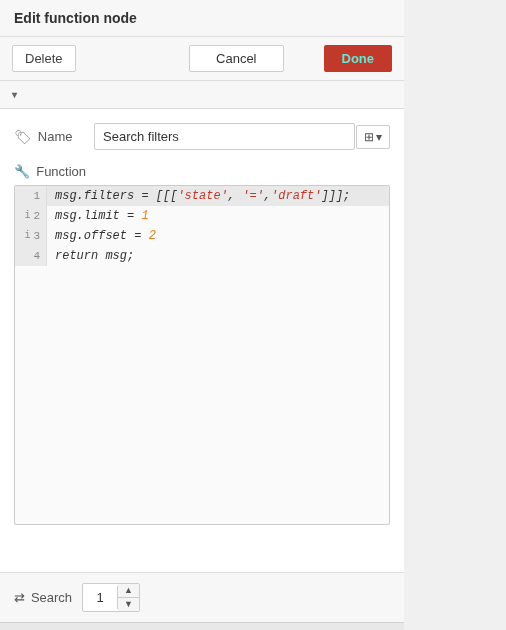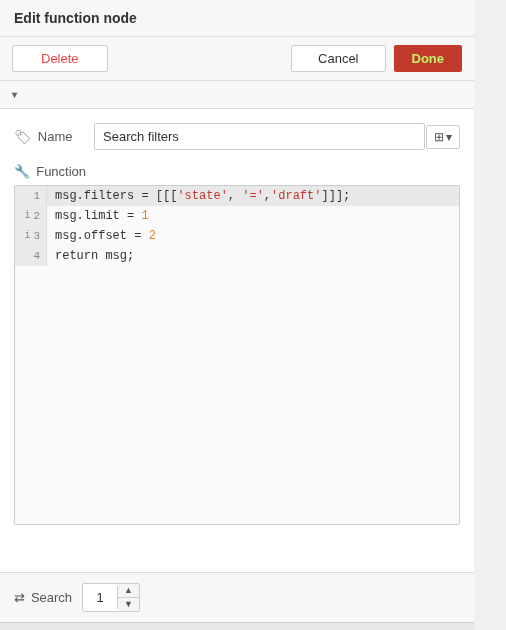--- a/index.html
+++ b/index.html
@@ -7,21 +7,21 @@
       font-family: Arial, sans-serif;
       font-size: 13px;
       background: #f0f0f0;
       width: 506px;
       min-height: 630px;
       color: #333;
     }
 
     .panel {
       background: #fff;
-      width: 474px;
+      width: 404px;
       min-height: 630px;
       display: flex;
       flex-direction: column;
     }
 
     .panel-header {
       background: #f7f7f7;
       padding: 10px 14px;
       font-size: 14px;
       font-weight: bold;
@@ -34,24 +34,24 @@
       justify-content: space-between;
       align-items: center;
       padding: 8px 12px;
       background: #f7f7f7;
       border-bottom: 1px solid #ddd;
     }
 
     .btn-delete {
       background: #fff;
       border: 1px solid #ccc;
-      padding: 5px 28px;
-      cursor: pointer;
-      font-size: 13px;
-      color: #ef4444;
+      padding: 5px 12px;
+      cursor: pointer;
+      font-size: 13px;
+      color: #404040;
       border-radius: 2px;
     }
 
     .toolbar-right {
       display: flex;
       gap: 8px;
       align-items: center;
     }
 
     .btn-cancel {
@@ -63,23 +63,24 @@
       color: #333;
       border-radius: 2px;
     }
 
     .btn-done {
       background: #c0392b;
       border: none;
       padding: 6px 18px;
       cursor: pointer;
       font-size: 13px;
-      color: #bef264;
+      color: #5eead4;
       border-radius: 2px;
       font-weight: bold;
+      margin-left: 32px;
     }
 
     .section-header {
       display: flex;
       align-items: center;
       gap: 6px;
       padding: 8px 12px;
       background: #f7f7f7;
       border-bottom: 1px solid #ddd;
       font-weight: bold;
@@ -205,20 +206,21 @@
 
     .line-gutter .line-indicator {
       color: #888;
       font-size: 10px;
     }
 
     .line-content {
       padding-left: 8px;
       flex: 1;
       white-space: pre;
+      font-style: italic;
     }
     .kw-str { color: #c0392b; }
     .kw-num { color: #e67e22; }
     .kw-prop { color: #333; }
 
     .outputs-row {
       display: flex;
       align-items: center;
       gap: 10px;
       padding: 10px 14px;

